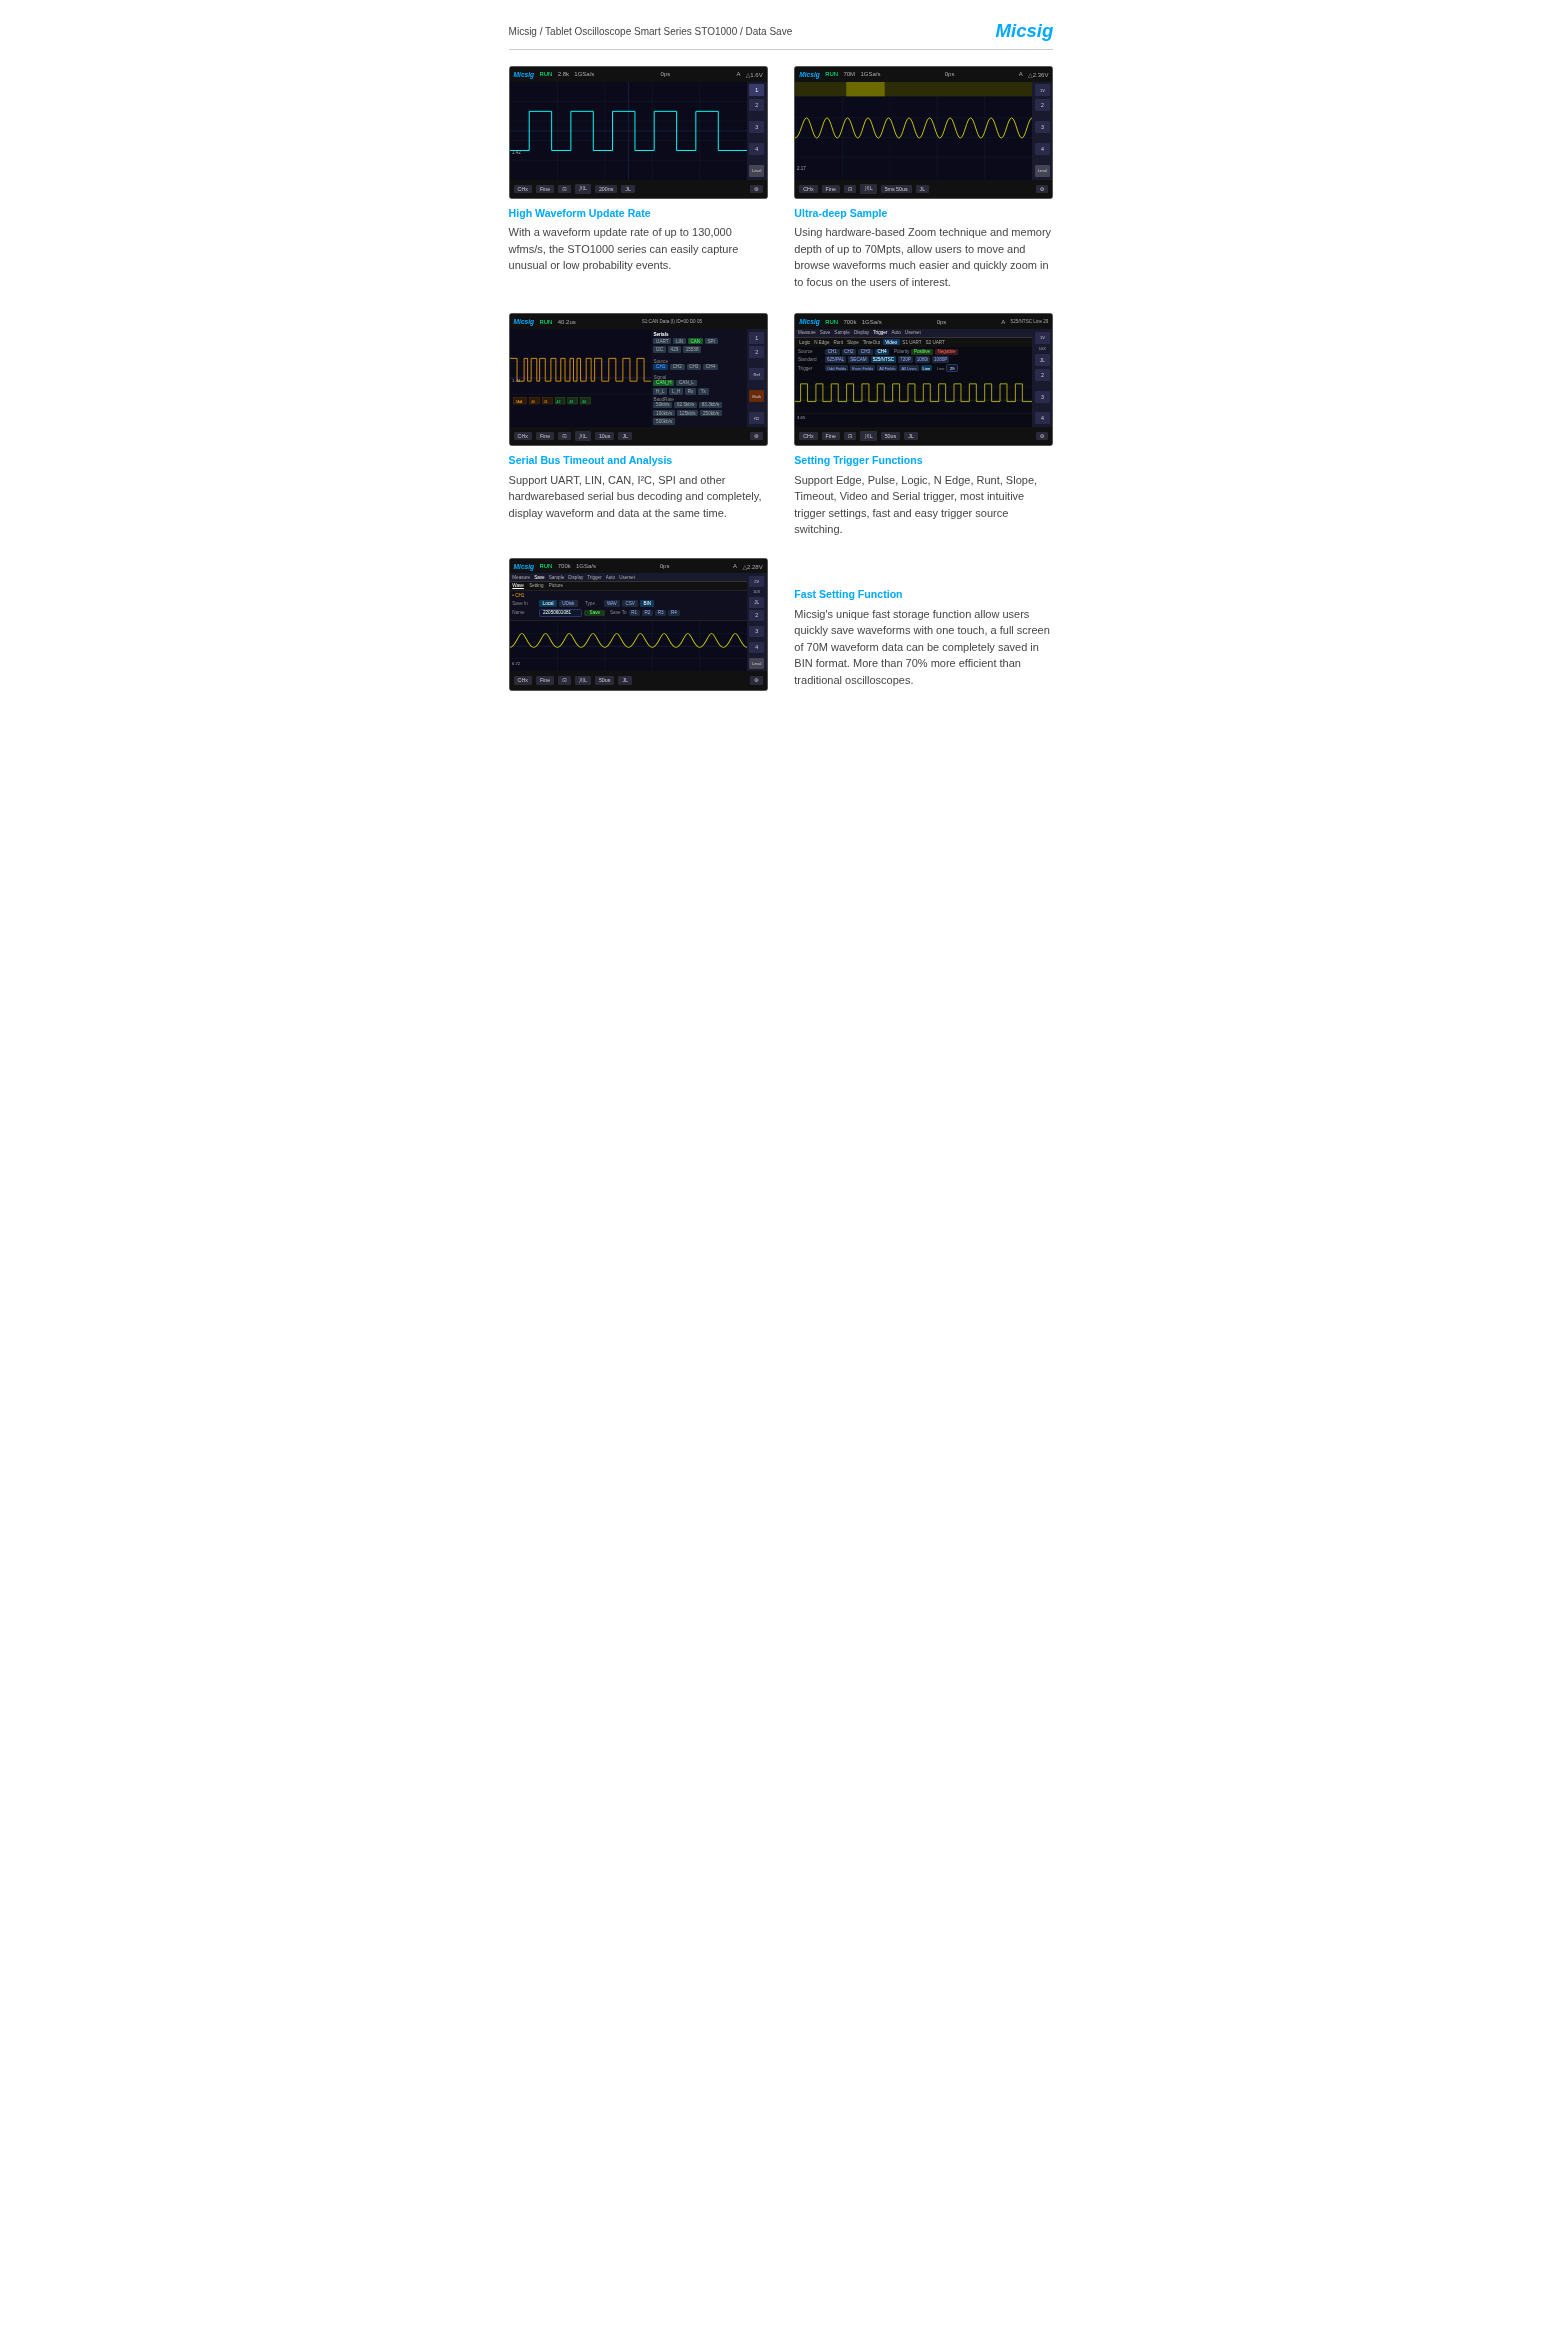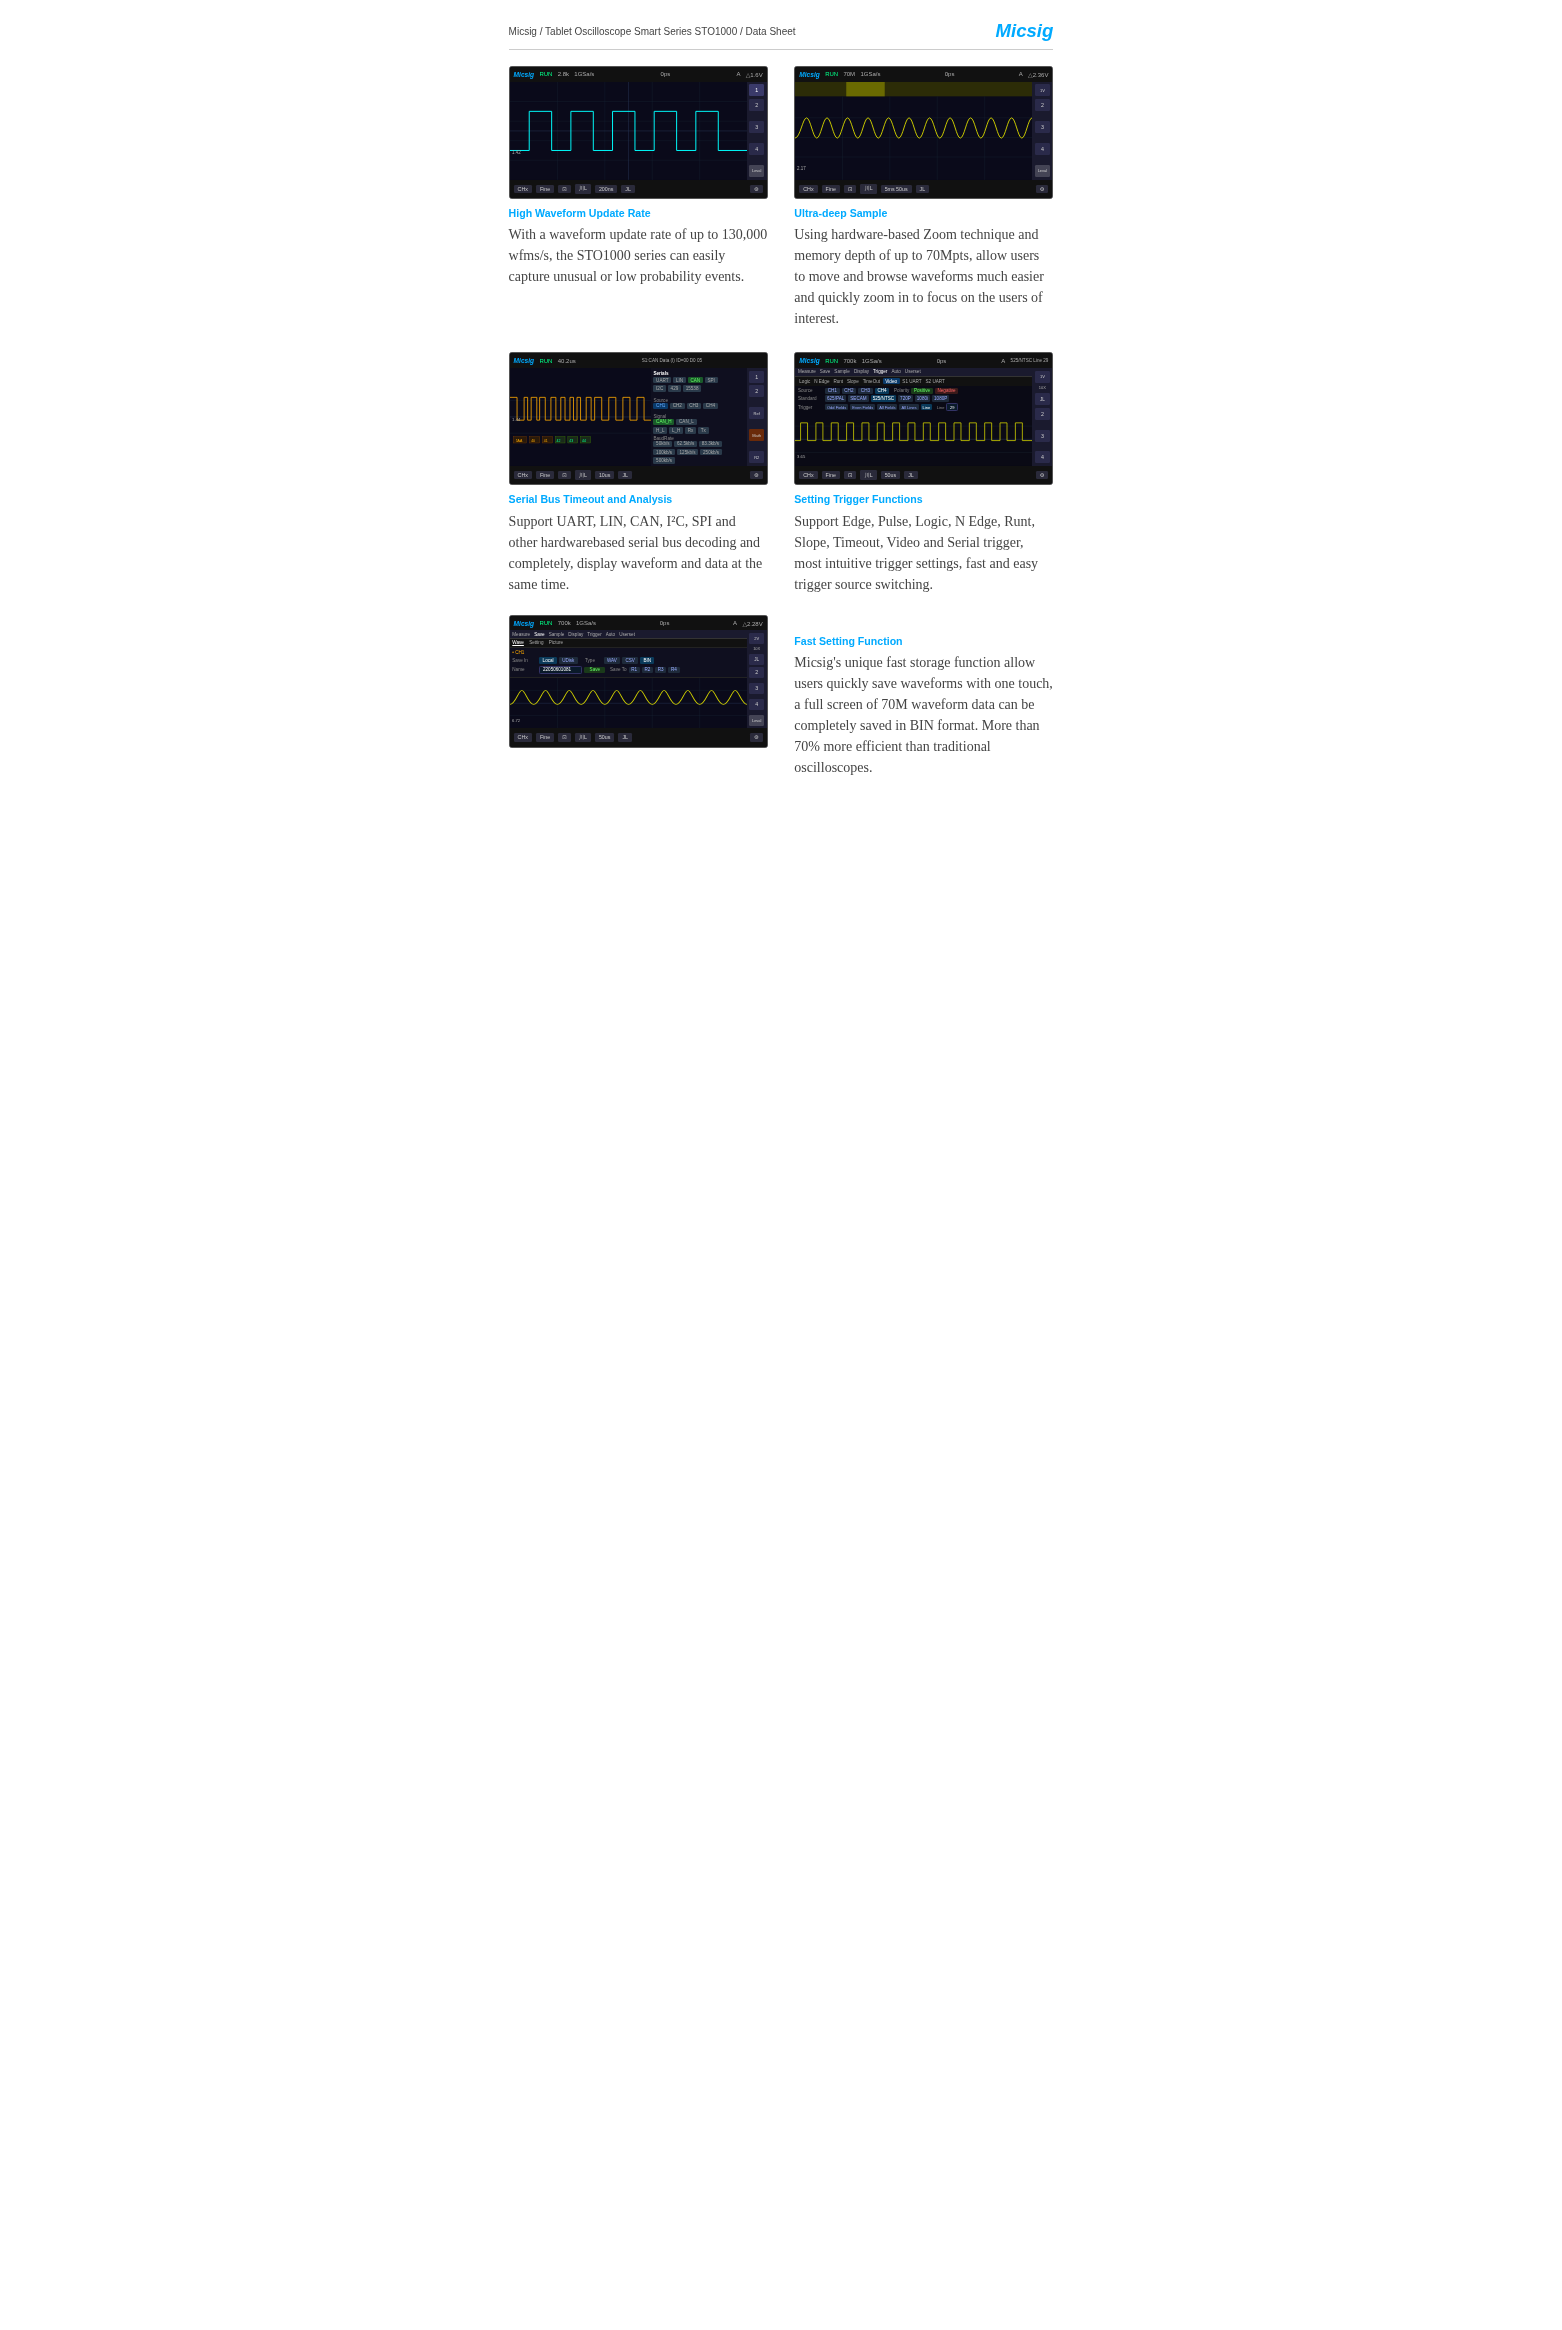--- a/index.html
+++ b/index.html
@@ -57,24 +57,23 @@
     }
 
     .feature-title {
       font-size: 10.6px;
       font-weight: bold;
       color: #00aaff;
       margin-bottom: 5.3px;
     }
 
     .feature-desc {
-      font-size: 14px;
+      font-size: 11px;
       color: #444;
       line-height: 1.5;
-      font-family: Liberation Serif, serif;
     }
 
     
     .features-bottom {
       display: grid;
       grid-template-columns: 1fr 1fr;
       gap: 23px 26.6px;
     }
 
     
@@ -200,21 +199,21 @@
       font-size: 4.6px;
       margin-top: 1.3px;
     }
 
     
   </style>
 </head>
 <body>
 
 <div class="header">
-  <span class="header-title">Micsig / Tablet Oscilloscope Smart Series STO1000 / Data Sheet</span>
+  <span class="header-title">Micsig / Tablet Oscilloscope Smart Series STO1000 / Data Save</span>
   <span class="logo-text">Micsig</span>
 </div>
 
 <div class="features-grid">
 
   <div class="feature-block">
     <div class="oscilloscope-screen">
 
       <div class="osc-topbar">
         <span class="osc-logo">Micsig</span>

